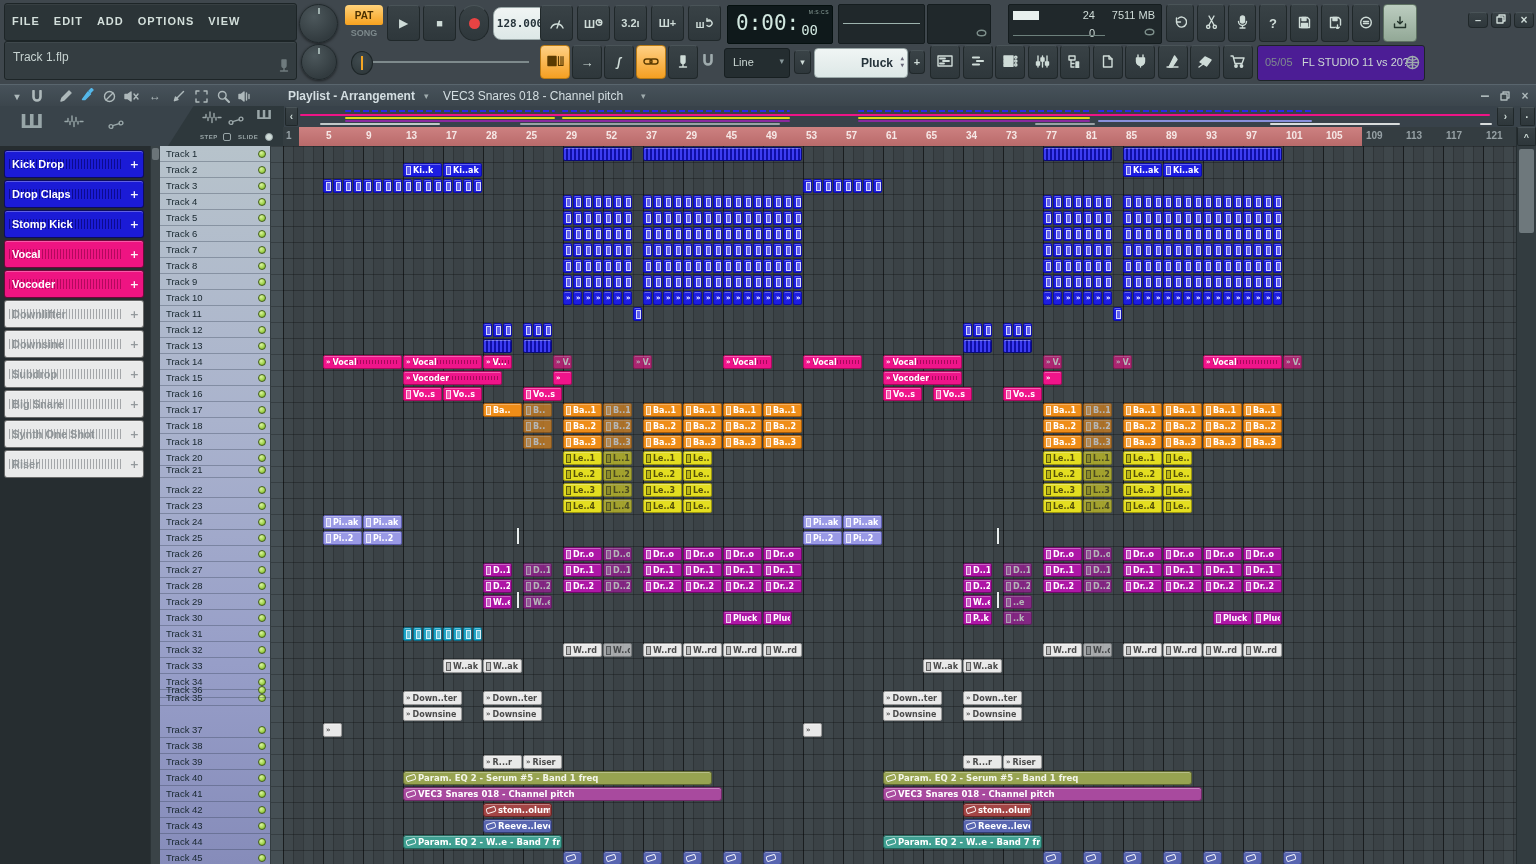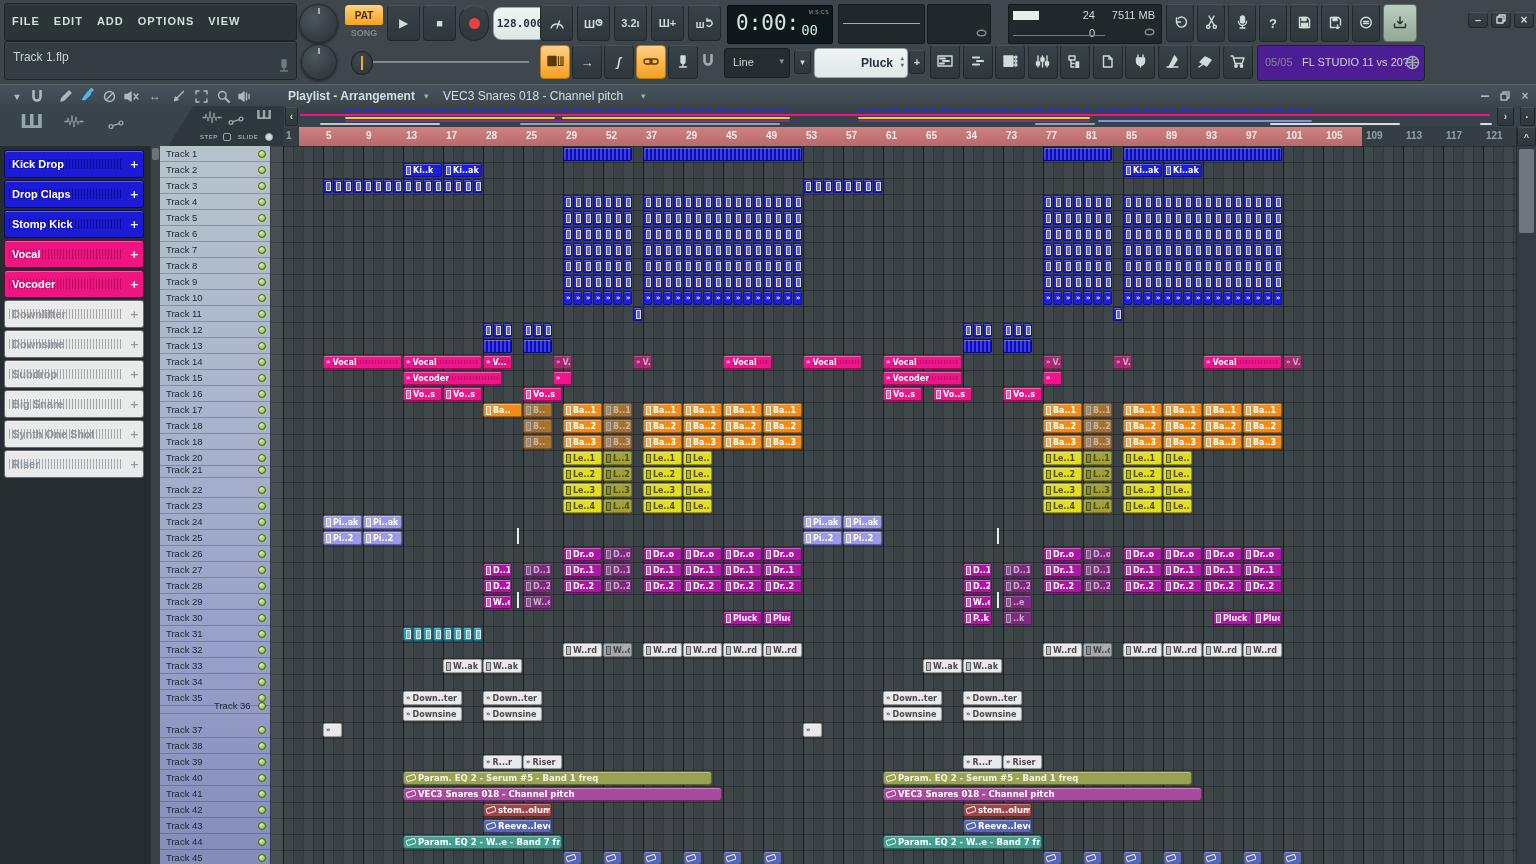--- a/index.html
+++ b/index.html
@@ -545,21 +545,21 @@
         <i class="led"></i>
       </div>
       <div class="trow" style="top: 528px;">
         <span>Track 34</span>
         <i class="led"></i>
       </div>
       <div class="trow" style="top: 544px;">
         <span>Track 35</span>
         <i class="led"></i>
       </div>
-      <div class="trow" style="top: 552px; padding-left: 48px;">
+      <div class="trow" style="top: 536px;">
         <span>Track 36</span>
         <i class="led"></i>
       </div>
       <div class="trow" style="top: 576px;">
         <span>Track 37</span>
         <i class="led"></i>
       </div>
       <div class="trow" style="top: 592px;">
         <span>Track 38</span>
         <i class="led"></i>

